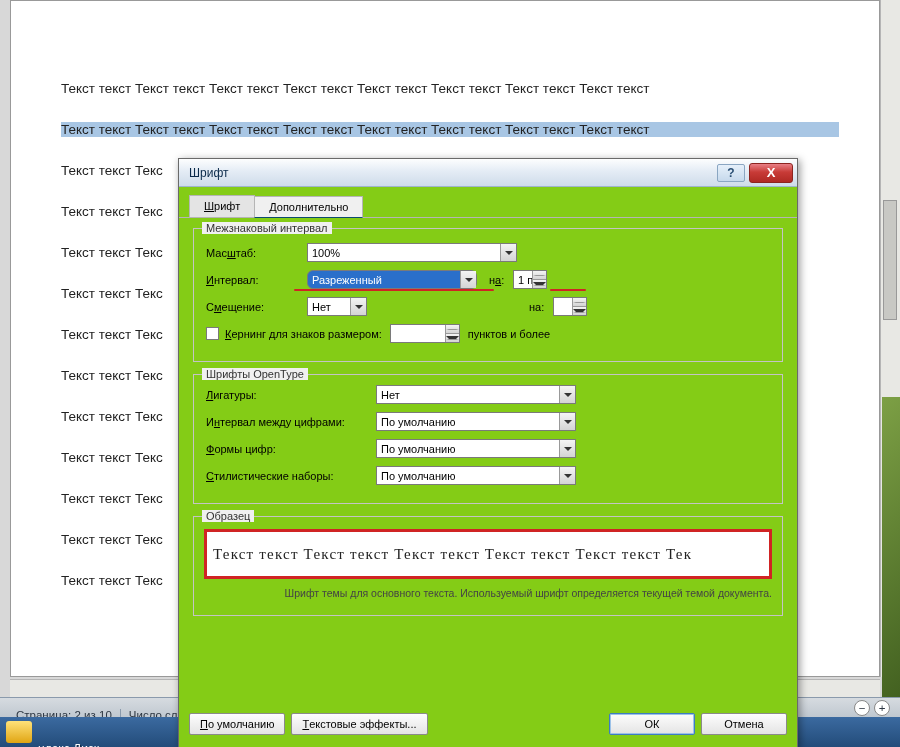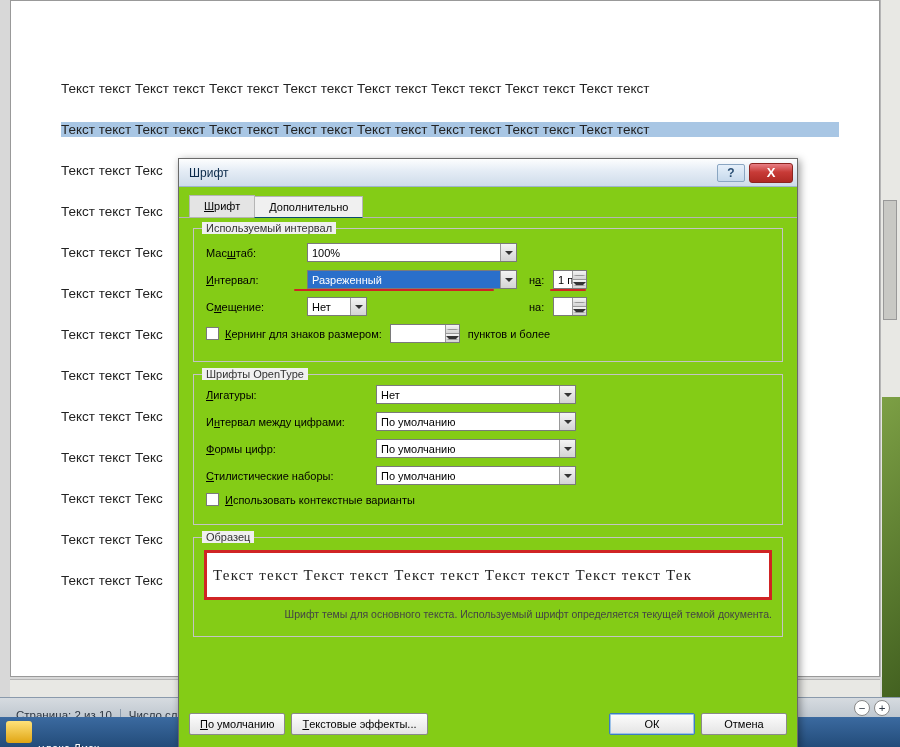--- a/index.html
+++ b/index.html
@@ -345,33 +345,33 @@
   </div>
 
   <div class="tabs">
     <div class="tab" data-mn="1"><span>Ш</span>рифт</div>
     <div class="tab active">Дополнительно</div>
   </div>
 
   <div class="dialog-body">
 
     <div class="fieldset" style="padding-top:14px;">
-      <div class="fieldset-label">Используемый интервал</div>
+      <div class="fieldset-label">Межзнаковый интервал</div>
 
       <div class="row">
         <label>Мас<span style="text-decoration:underline">ш</span>таб:</label>
         <div class="combo" style="width:210px;">
           <span>100%</span>
           <div class="cbtn"></div>
         </div>
       </div>
 
       <div class="row" style="position:relative;">
         <label><span style="text-decoration:underline">И</span>нтервал:</label>
-        <div class="combo sel" style="width:210px;">
+        <div class="combo sel" style="width:170px;border-radius:6px;">
           <span>Разреженный</span>
           <div class="cbtn"></div>
         </div>
         <div class="redline" style="left:88px; top:19px; width:200px;"></div>
         <span class="spacing-lbl2">н<span style="text-decoration:underline">а</span>:</span>
         <div class="txtin spin">
           <span>1 пт</span>
           <div class="spinbtns">
             <div>
                 <div class="arrow-tri-up"></div>
@@ -444,24 +444,20 @@
           <div class="cbtn"></div>
         </div>
       </div>
       <div class="row ot-row">
         <label><span style="text-decoration:underline">С</span>тилистические наборы:</label>
         <div class="combo" style="width:200px;">
           <span>По умолчанию</span>
           <div class="cbtn"></div>
         </div>
       </div>
-      <div class="row">
-        <div class="checkbox"></div>
-        <span><span style="text-decoration:underline">И</span>спользовать контекстные варианты</span>
-      </div>
     </div>
 
     <div class="fieldset" style="padding:8px 10px 6px 10px;">
       <div class="fieldset-label">Образец</div>
       <div class="preview-box">Текст текст Текст текст Текст текст Текст текст Текст текст Тек</div>
       <div class="note">Шрифт темы для основного текста. Используемый шрифт определяется текущей темой документа.</div>
     </div>
 
   </div>
 

